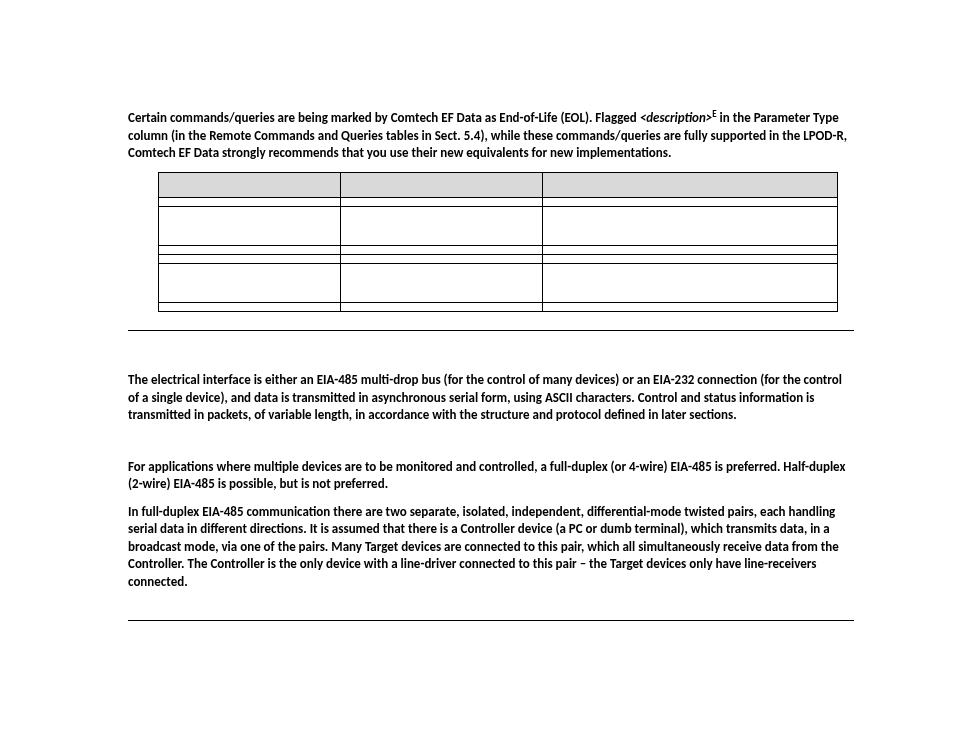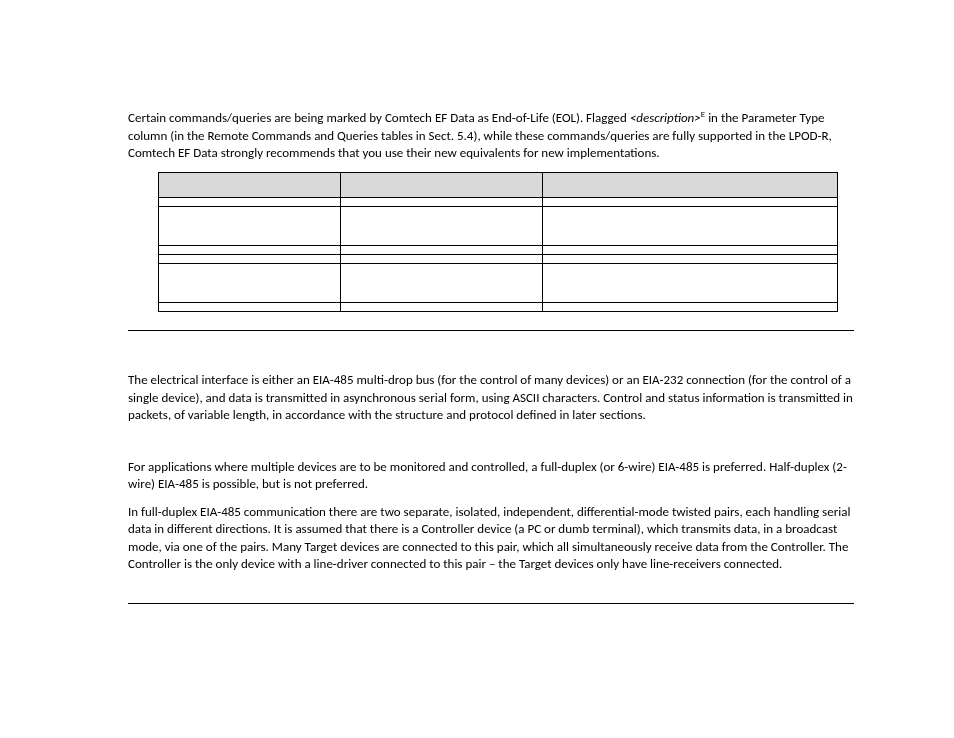--- a/index.html
+++ b/index.html
@@ -17,20 +17,21 @@
     line-height: 1.35;
   }
   .content {
     position: absolute;
     left: 128px;
     right: 100px;
     top: 108px;
   }
   .para {
     margin: 0 0  10px 0;
+    font-weight: bold;
   }
   .italic { font-style: italic; }
   .sup {
     vertical-align: super;
     font-size: 9px;
   }
   table.eol {
     border-collapse: collapse;
     width: 680px;
     margin-left: 30px;
@@ -109,20 +110,20 @@
           <td></td>
           <td></td>
         </tr>
       </tbody>
     </table>
 
     <hr class="section-rule">
 
     <p class="para gap-top">The electrical interface is either an EIA-485 multi-drop bus (for the control of many devices) or an EIA-232 connection (for the control of a single device), and data is transmitted in asynchronous serial form, using ASCII characters. Control and status information is transmitted in packets, of variable length, in accordance with the structure and protocol defined in later sections.</p>
 
-    <p class="para gap-top" style="margin-top:34px">For applications where multiple devices are to be monitored and controlled, a full-duplex (or 6-wire) EIA-485 is preferred. Half-duplex (2-wire) EIA-485 is possible, but is not preferred.</p>
+    <p class="para gap-top" style="margin-top:34px">For applications where multiple devices are to be monitored and controlled, a full-duplex (or 4-wire) EIA-485 is preferred. Half-duplex (2-wire) EIA-485 is possible, but is not preferred.</p>
 
     <p class="para" style="margin-top:10px">In full-duplex EIA-485 communication there are two separate, isolated, independent, differential-mode twisted pairs, each handling serial data in different directions. It is assumed that there is a Controller device (a PC or dumb terminal), which transmits data, in a broadcast mode, via one of the pairs. Many Target devices are connected to this pair, which all simultaneously receive data from the Controller. The Controller is the only device with a line-driver connected to this pair – the Target devices only have line-receivers connected.</p>
 
     <hr class="section-rule" style="margin-top:30px">
 
   </div>
 </div>
 
 </body></html>

